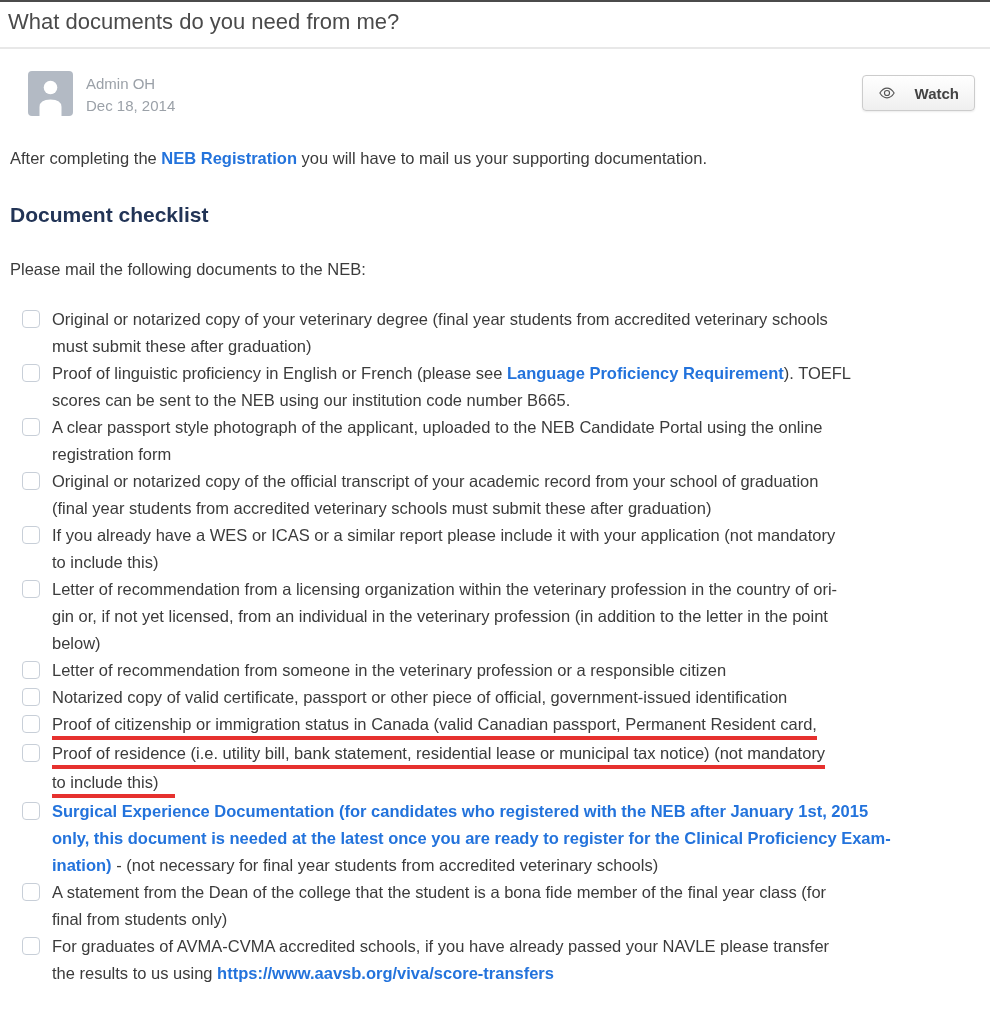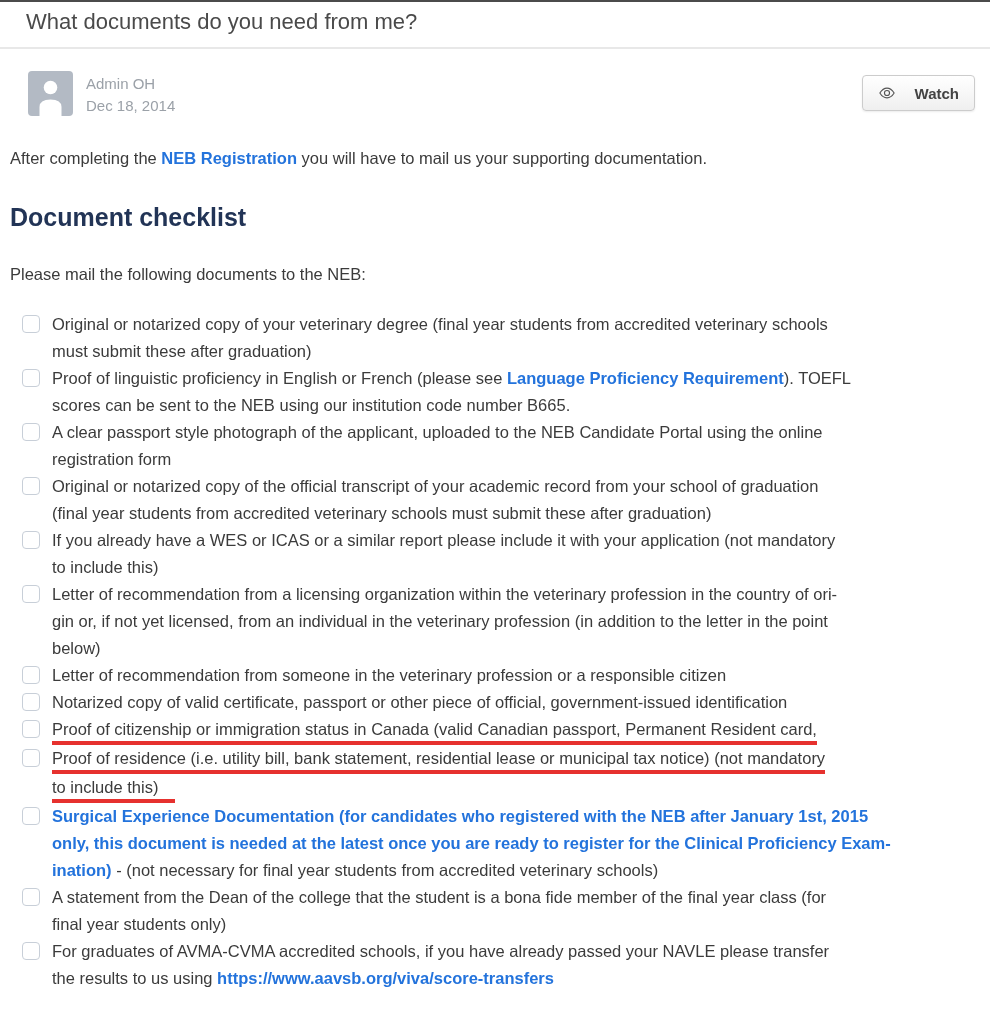--- a/index.html
+++ b/index.html
@@ -6,21 +6,21 @@
   body{
     width:990px;height:1024px;
     font-family:"Liberation Sans", sans-serif;
     color:#3b3b3b;
     border-top:2px solid #4b4b4b;
     box-sizing:border-box;
     overflow:hidden;
   }
   .page-header h1{
     margin:0;
-    padding:7px 10px 12px 26px;
+    padding:7px 10px 12px 8px;
     font-size:22px;
     font-weight:400;
     color:#4a4a4a;
     border-bottom:2px solid #e8e8e8;
   }
   .meta-row{
     display:flex;
     align-items:flex-start;
     padding:22px 15px 0 28px;
   }
@@ -57,21 +57,21 @@
   }
   .content{padding:0 10px;}
   .intro{
     margin:28px 0 0 0;
     font-size:16.5px;
     line-height:27px;
     white-space:nowrap;
   }
   .section-heading{
     margin:31px 0 0 0;
-    font-size:25px;
+    font-size:21px;
     font-weight:700;
     color:#223456;
   }
   .lead{
     margin:29px 0 0 0;
     font-size:16.5px;
     line-height:27px;
   }
   ul.checklist{
     list-style:none;
@@ -192,21 +192,21 @@
       </li>
       <li>
         <span class="cb"></span>
         <div class="line"><a class="lnk">Surgical Experience Documentation (for candidates who registered with the NEB after January 1st, 2015</a></div>
         <div class="line"><a class="lnk">only, this document is needed at the latest once you are ready to register for the Clinical Proficiency Exam-</a></div>
         <div class="line"><a class="lnk">ination)</a><span> - (not necessary for final year students from accredited veterinary schools)</span></div>
       </li>
       <li>
         <span class="cb"></span>
         <div class="line"><span>A statement from the Dean of the college that the student is a bona fide member of the final year class (for</span></div>
-        <div class="line"><span>final year students only)</span></div>
+        <div class="line"><span>final from students only)</span></div>
       </li>
       <li>
         <span class="cb"></span>
         <div class="line"><span>For graduates of AVMA-CVMA accredited schools, if you have already passed your NAVLE please transfer</span></div>
         <div class="line"><span>the results to us using </span><a class="lnk">https://www.aavsb.org/viva/score-transfers</a></div>
       </li>
     </ul>
 </div>
 
 </body></html>

